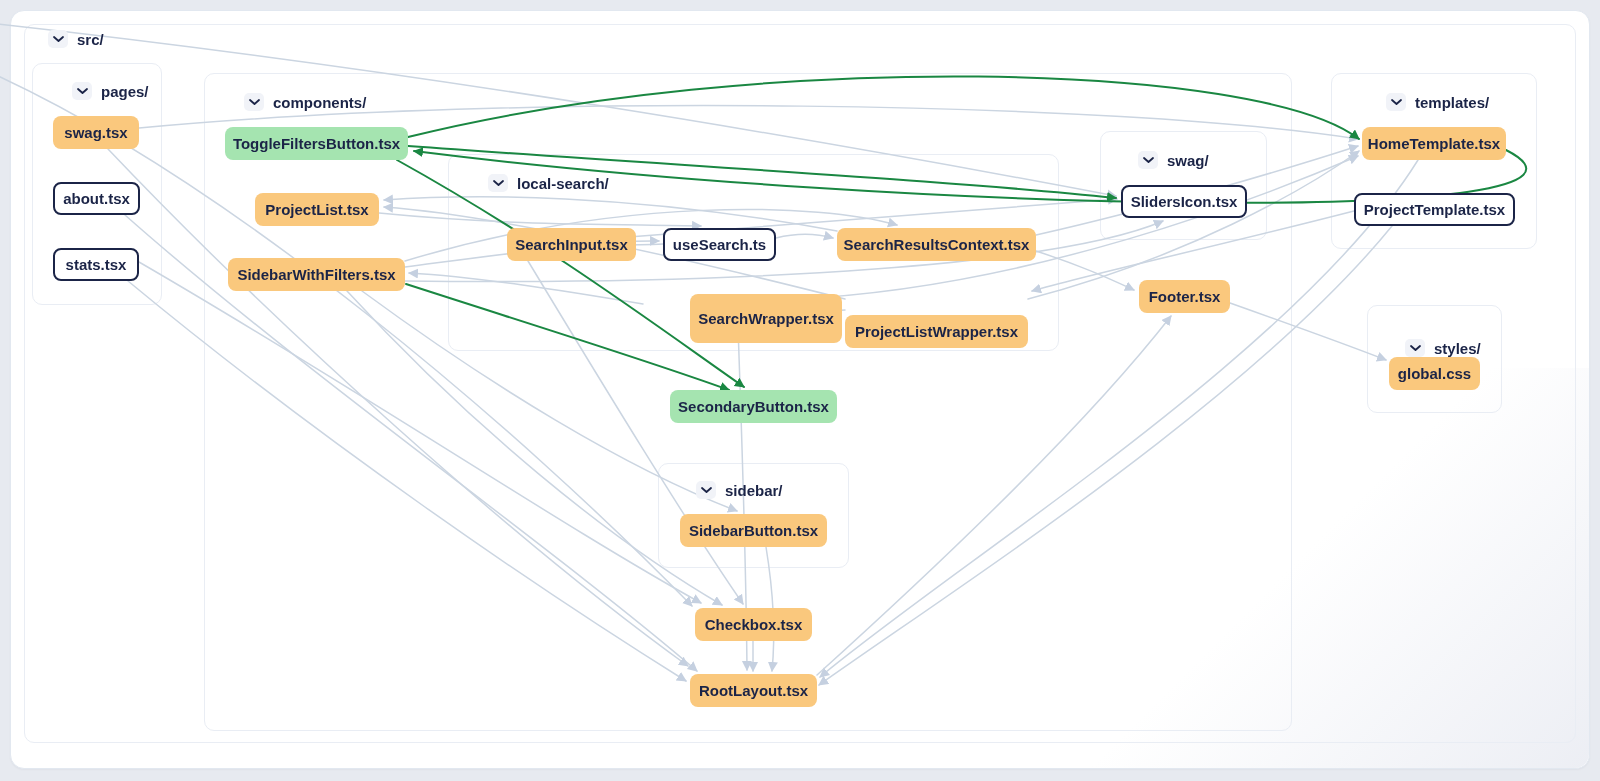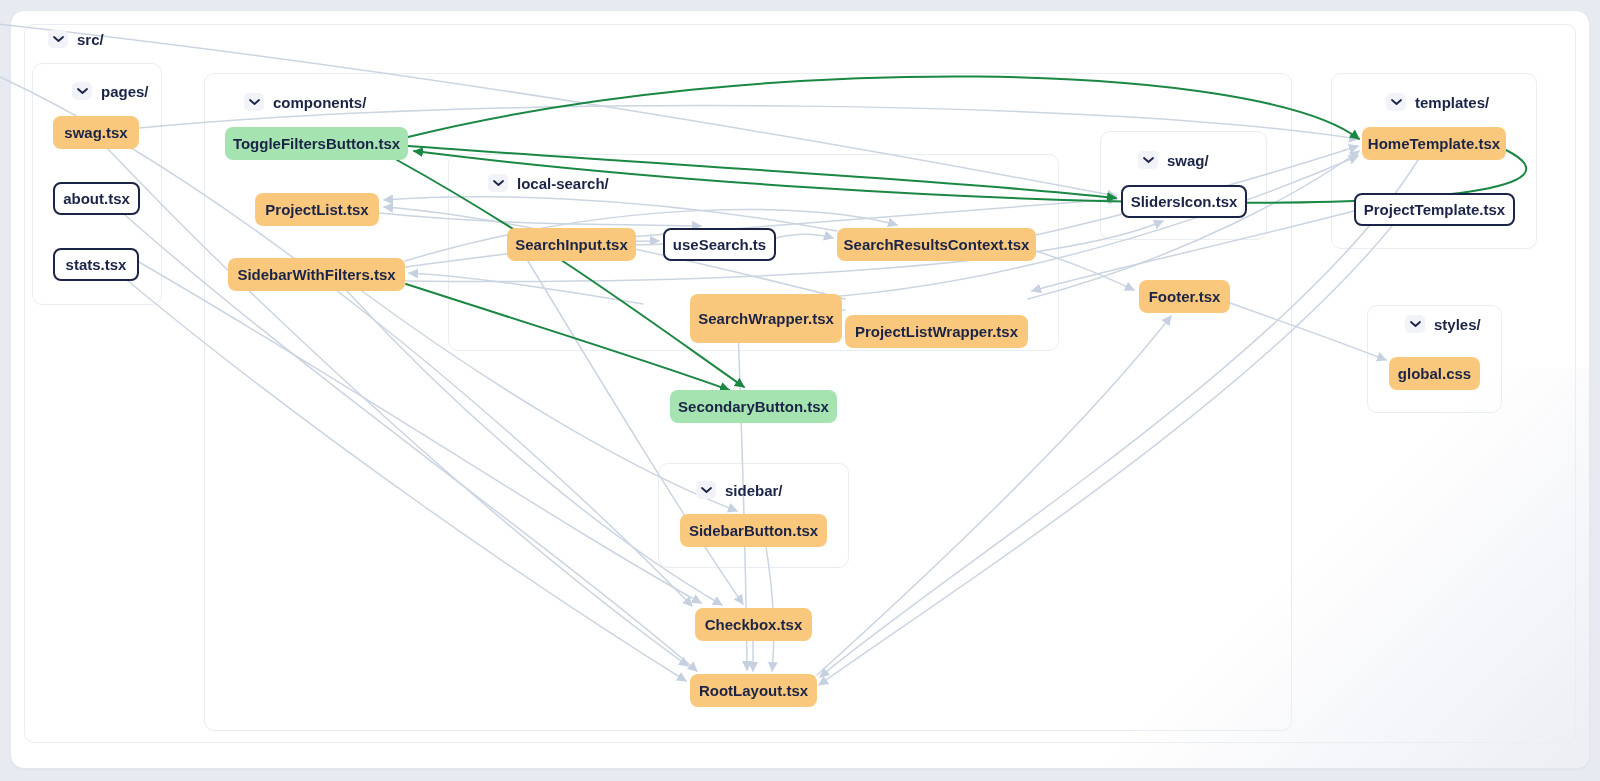--- a/index.html
+++ b/index.html
@@ -168,21 +168,21 @@
           <span class="lbl">sidebar/</span>
         </div>
         <div class="group-label" style="left: 1350px; top: 92px; padding-left: 16px;">
           <span class="chevron-btn">
             <svg width="11" height="7" viewBox="0 0 11 7">
               <path d="M1 1l4.5 4L10 1" fill="none" stroke="#1b2447" stroke-width="1.8" stroke-linecap="round" stroke-linejoin="round"></path>
             </svg>
           </span>
           <span class="lbl">templates/</span>
         </div>
-        <div class="group-label" style="left: 1385px; top: 314px;">
+        <div class="group-label" style="left: 1385px; top: 338px;">
           <span class="chevron-btn">
             <svg width="11" height="7" viewBox="0 0 11 7">
               <path d="M1 1l4.5 4L10 1" fill="none" stroke="#1b2447" stroke-width="1.8" stroke-linecap="round" stroke-linejoin="round"></path>
             </svg>
           </span>
           <span class="lbl">styles/</span>
         </div>
         <div class="node n-orange" style="left: 53px; top: 116px; width: 86px; height: 33px;">swag.tsx</div>
         <div class="node n-outline" style="left: 53px; top: 182px; width: 87px; height: 33px;">about.tsx</div>
         <div class="node n-outline" style="left: 53px; top: 248px; width: 86px; height: 33px;">stats.tsx</div>

